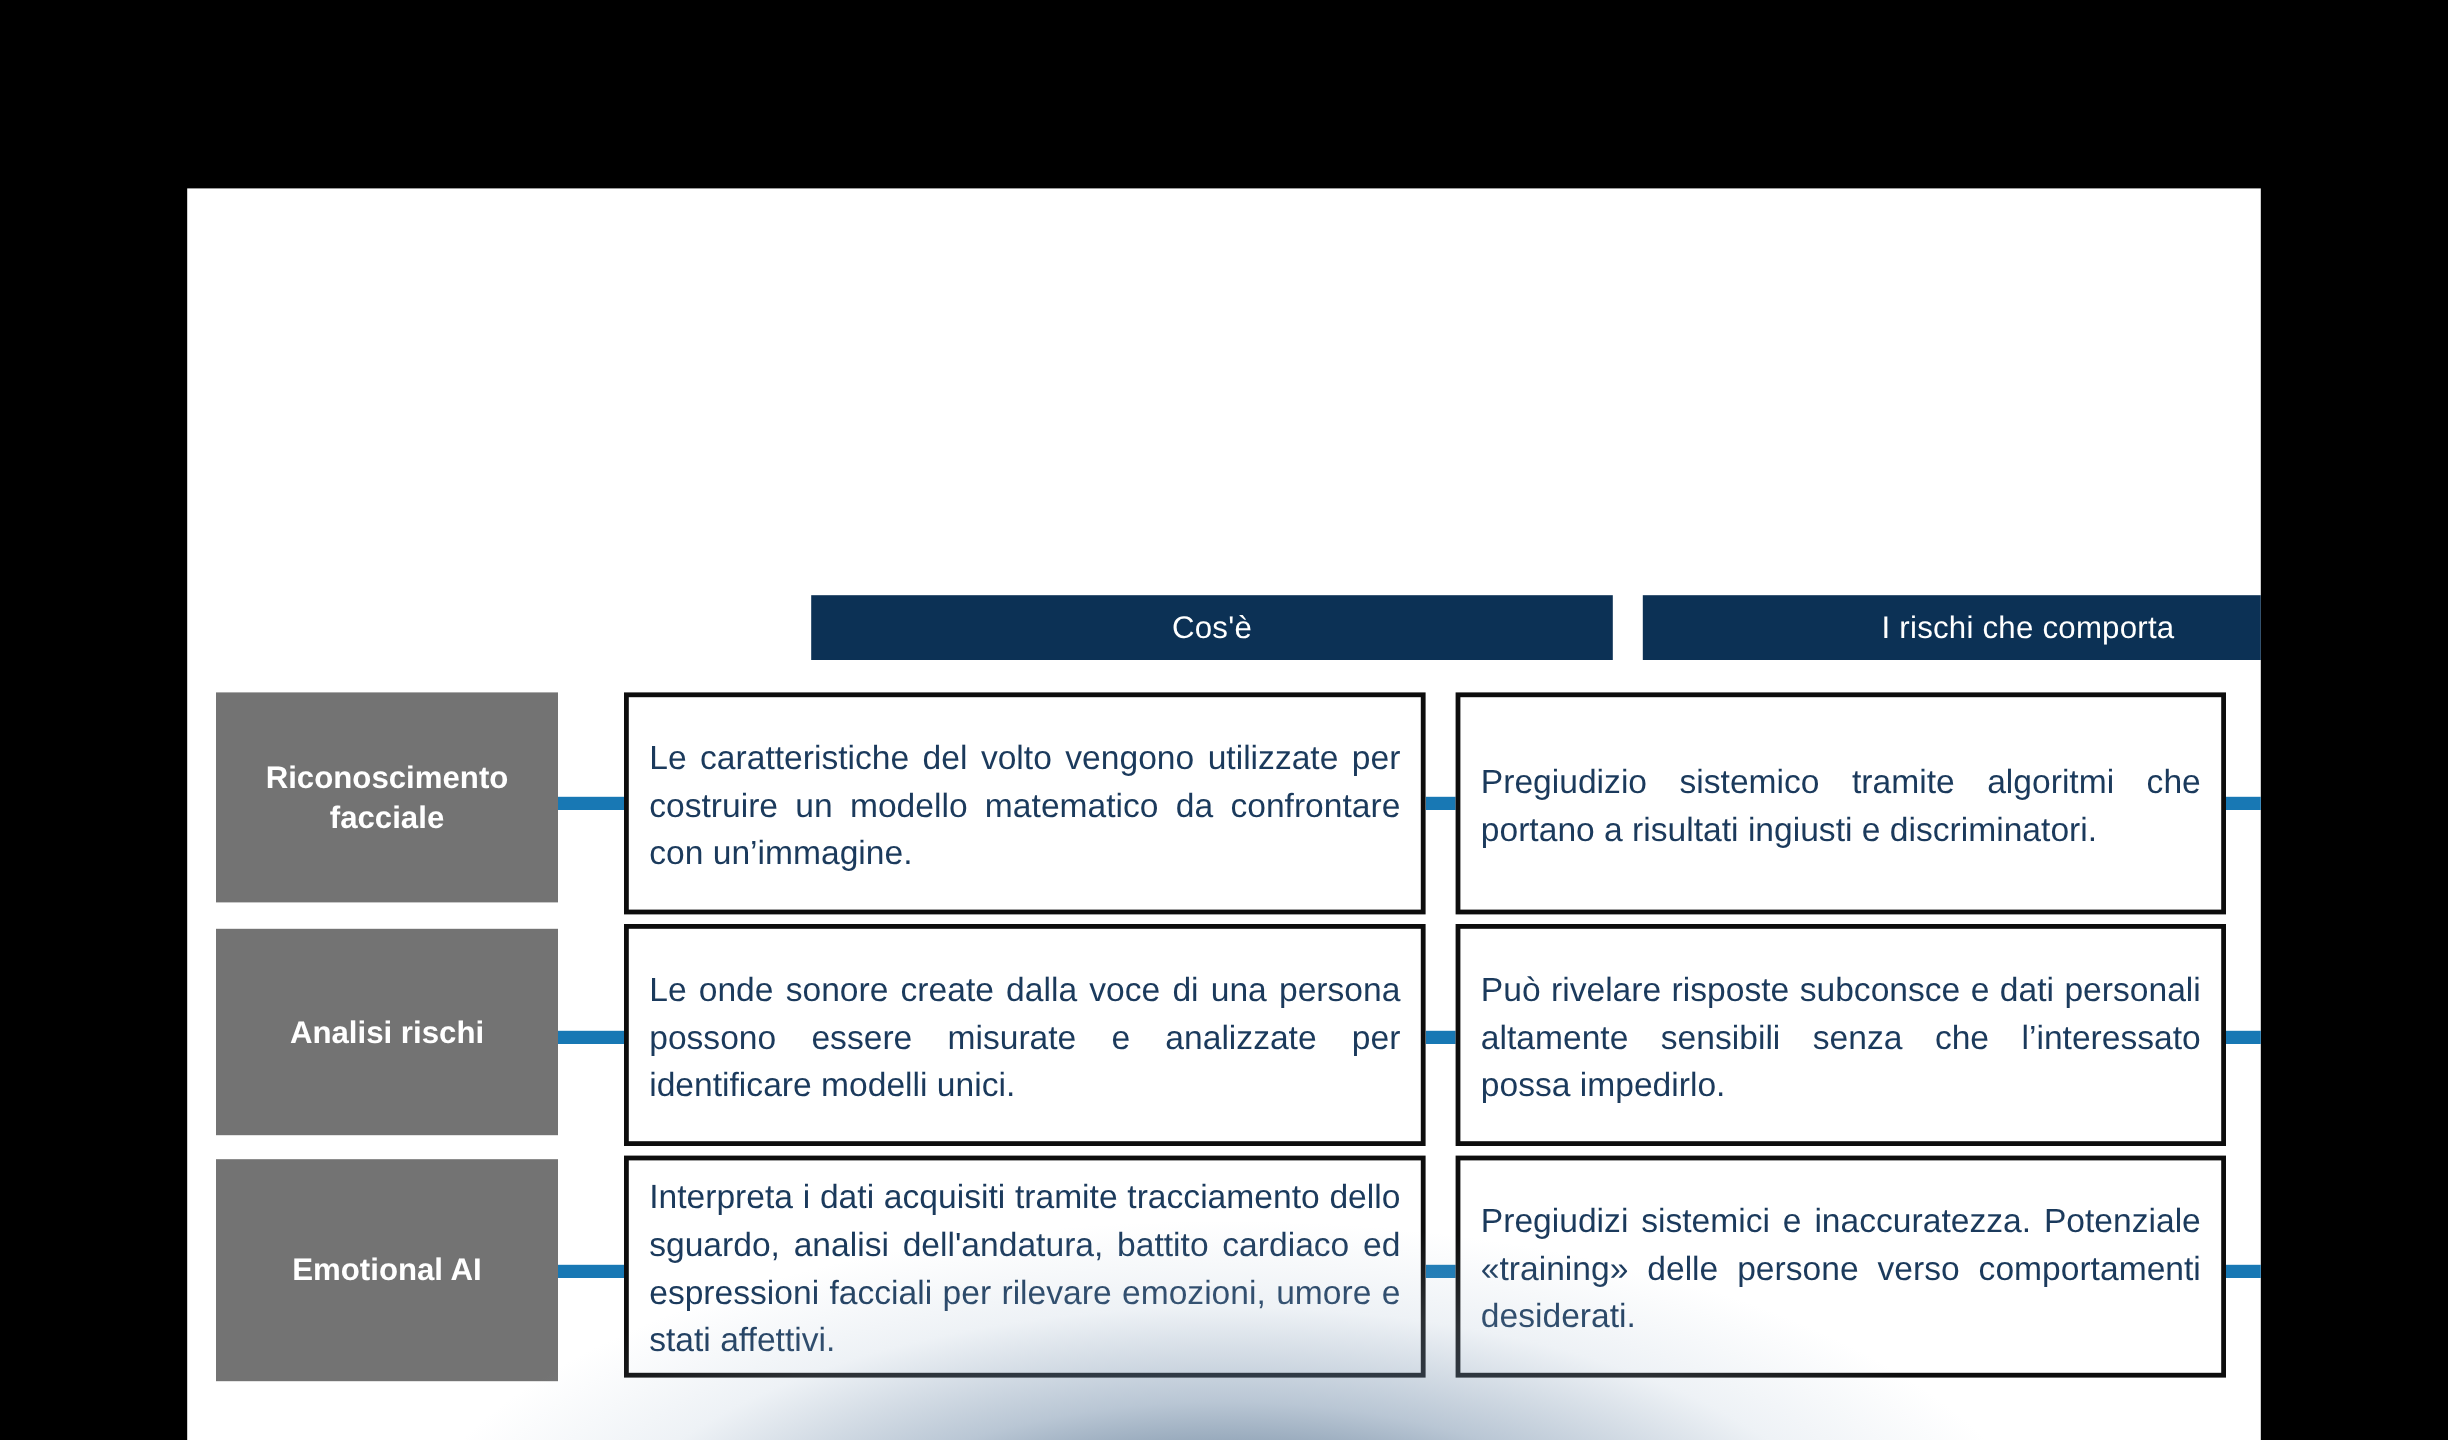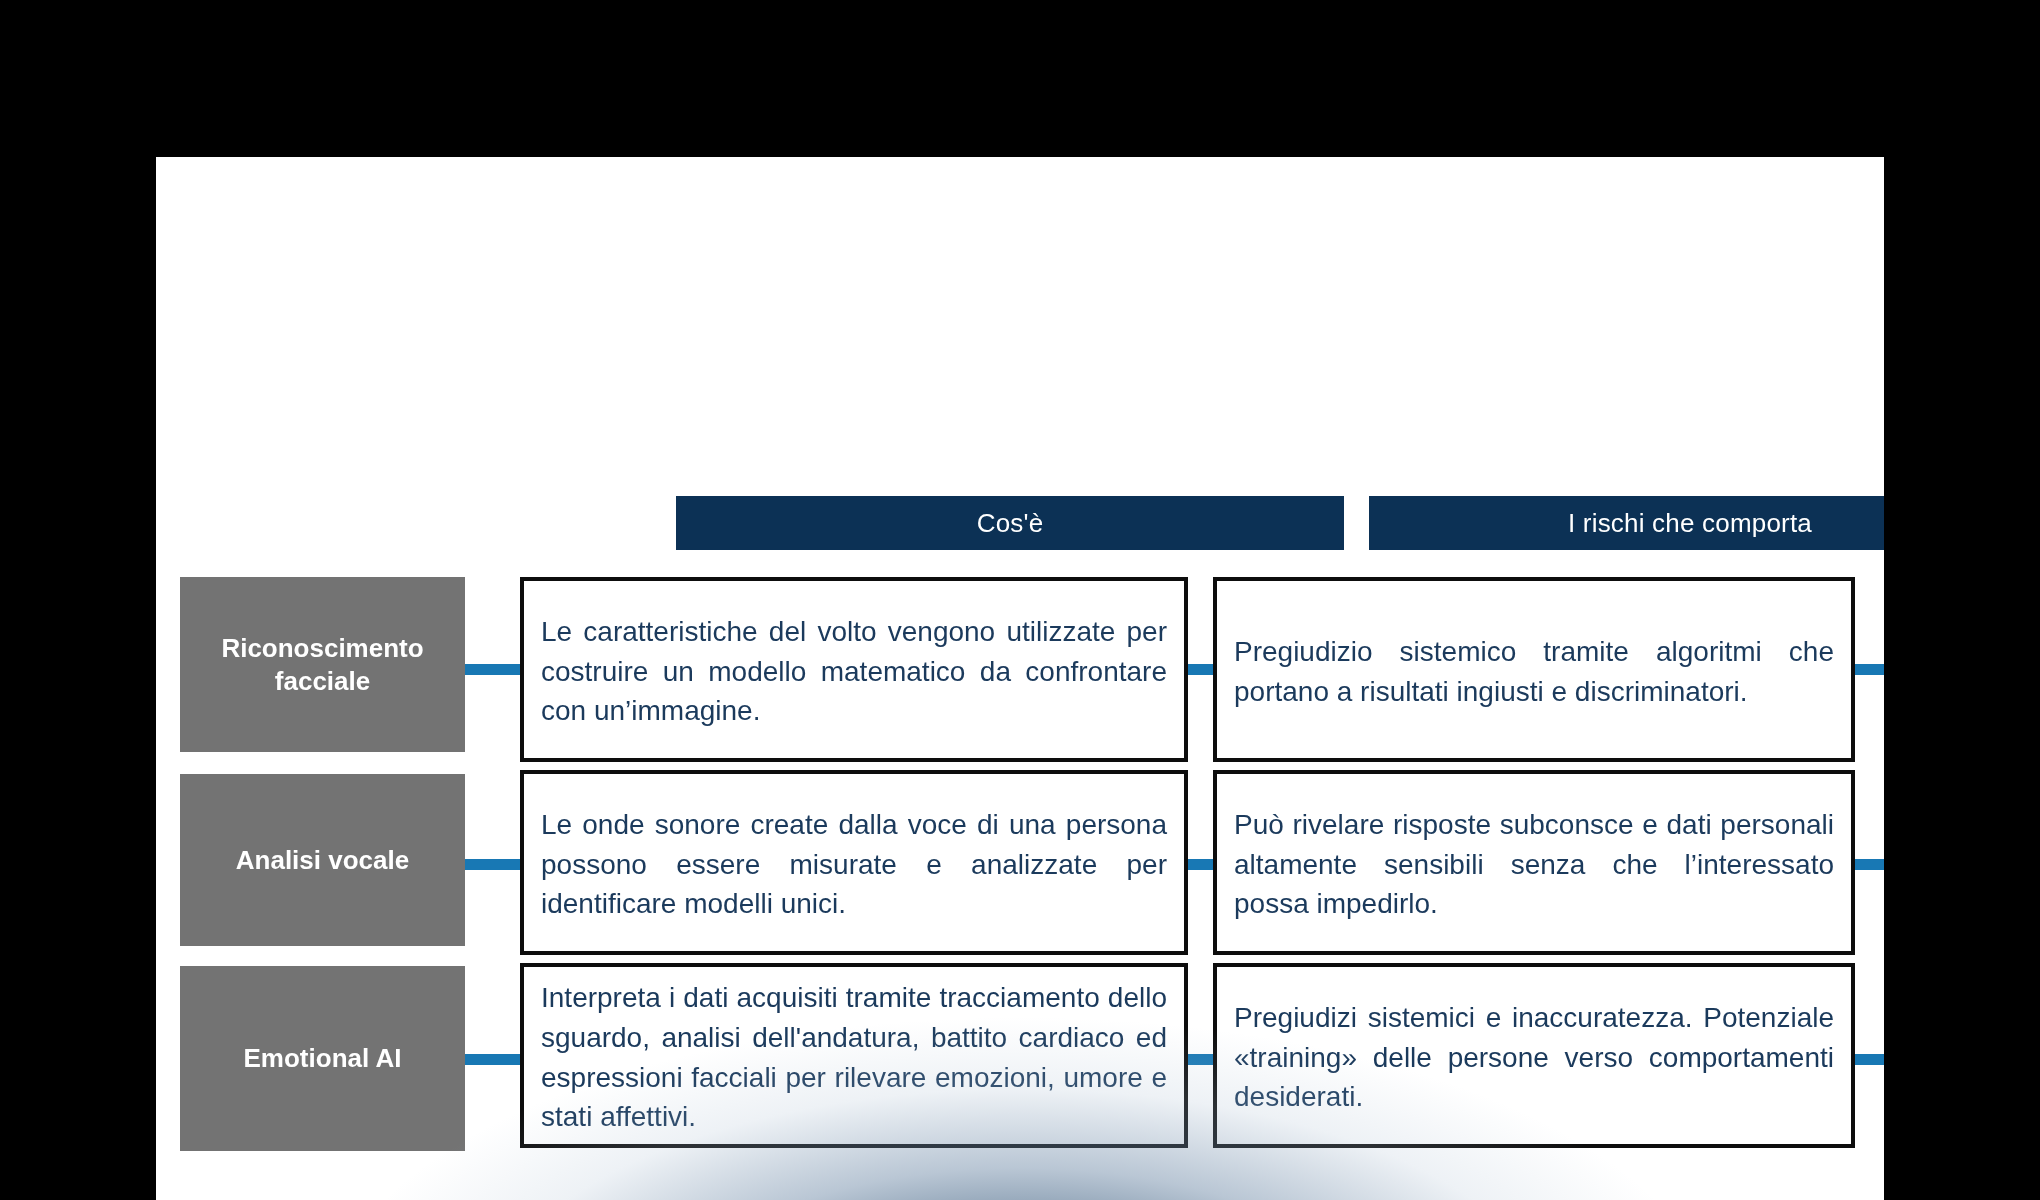--- a/index.html
+++ b/index.html
@@ -121,21 +121,21 @@
     <div class="desc-box box1 risk" style="left:1057px;top:420px;width:642px;">
       <span>Pregiudizio sistemico tramite algoritmi che portano a risultati ingiusti e discriminatori.</span>
     </div>
 
     <div class="conn" style="left:148px;top:702px;width:40px;"></div>
     <div class="conn" style="left:309px;top:702px;width:55px;"></div>
     <div class="conn" style="left:1032px;top:702px;width:52px;"></div>
     <div class="conn" style="left:1699px;top:702px;width:55px;"></div>
 
     <div class="label-box lbl2" style="left:24px;top:617px;width:285px;">
-      <span>Analisi vocale</span>
+      <span>Analisi rischi</span>
     </div>
 
     <div class="desc-box box2" style="left:364px;top:613px;width:668px;">
       <span>Le onde sonore create dalla voce di una persona possono essere misurate e analizzate per identificare modelli unici.</span>
     </div>
 
     <div class="desc-box box2 risk" style="left:1057px;top:613px;width:642px;">
       <span>Può rivelare risposte subconsce e dati personali altamente sensibili senza che l’interessato possa impedirlo.</span>
     </div>
 

